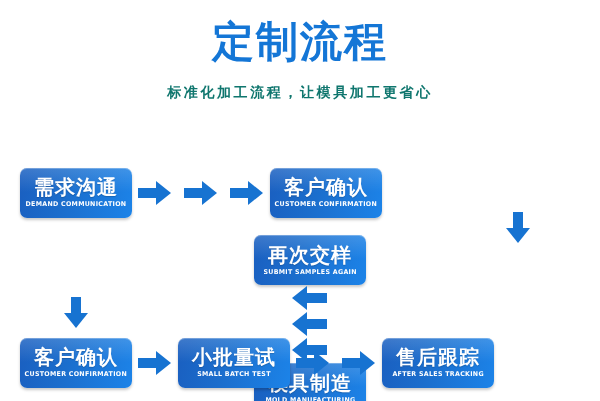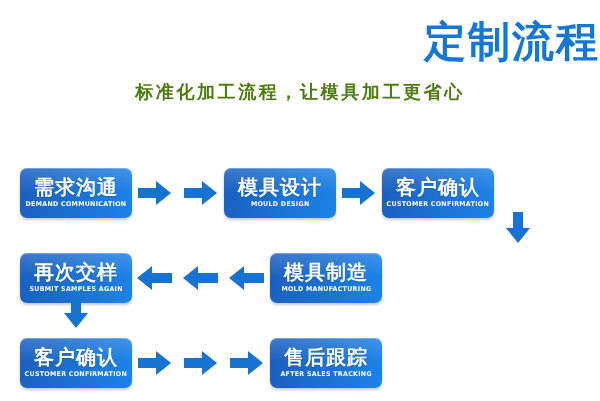--- a/index.html
+++ b/index.html
@@ -35,50 +35,49 @@
   .title {
     margin: 0;
     padding-top: 17px;
     font-size: 42px;
     line-height: 50px;
     font-weight: bold;
     color: #1476d6;
     letter-spacing: 2px;
     font-family: "DejaVu Sans", "Liberation Sans", sans-serif;
     text-shadow: 1px 1px 0 rgba(255,255,255,0.85);
-    text-align: right;
   }
   .subtitle {
     margin: 0;
     padding-top: 16px;
-    font-size: 18px;
+    font-size: 14px;
     line-height: 18px;
     font-weight: bold;
-    color: #4d7c0f;
+    color: #0f766e;
     letter-spacing: 2.6px;
   }
 
   
   .flow {
     position: absolute;
     left: 0;
     top: 150px;
     width: 600px;
   }
   .row {
     position: relative;
     height: 85px;
     display: flex;
     align-items: center;
     justify-content: flex-start;
     padding-left: 20px;
     box-sizing: border-box;
   }
   .row.rtl {
-    flex-direction: row;
+    flex-direction: column;
   }
 
   
   .box {
     width: 112px;
     height: 50px;
     border-radius: 7px;
     background: linear-gradient(100deg, #1a5fc0 0%, #1b6ecd 42%, #1c83e8 100%);
     box-shadow: 0 2px 3px rgba(0,0,0,0.22), inset 0 1px 0 rgba(255,255,255,0.28);
     display: flex;
@@ -203,24 +202,20 @@
         <span class="box-en">DEMAND COMMUNICATION</span>
       </div>
       <div class="arrow-h">
         <span class="tail"></span>
         <span class="head"></span>
       </div>
       <div class="arrow-h">
         <span class="tail"></span>
         <span class="head"></span>
       </div>
-      <div class="box">
-        <span class="box-cn">模具设计</span>
-        <span class="box-en">MOULD DESIGN</span>
-      </div>
       <div class="arrow-h">
         <span class="tail"></span>
         <span class="head"></span>
       </div>
       <div class="box">
         <span class="box-cn">客户确认</span>
         <span class="box-en">CUSTOMER CONFIRMATION</span>
       </div>
     </div>
 
@@ -248,20 +243,24 @@
     </div>
 
     <div class="row">
       <div class="box">
         <span class="box-cn">客户确认</span>
         <span class="box-en">CUSTOMER CONFIRMATION</span>
       </div>
       <div class="arrow-h">
         <span class="tail"></span>
         <span class="head"></span>
+      </div>
+      <div class="box">
+        <span class="box-cn">小批量试</span>
+        <span class="box-en">SMALL BATCH TEST</span>
       </div>
       <div class="arrow-h">
         <span class="tail"></span>
         <span class="head"></span>
       </div>
       <div class="arrow-h">
         <span class="tail"></span>
         <span class="head"></span>
       </div>
       <div class="box">

